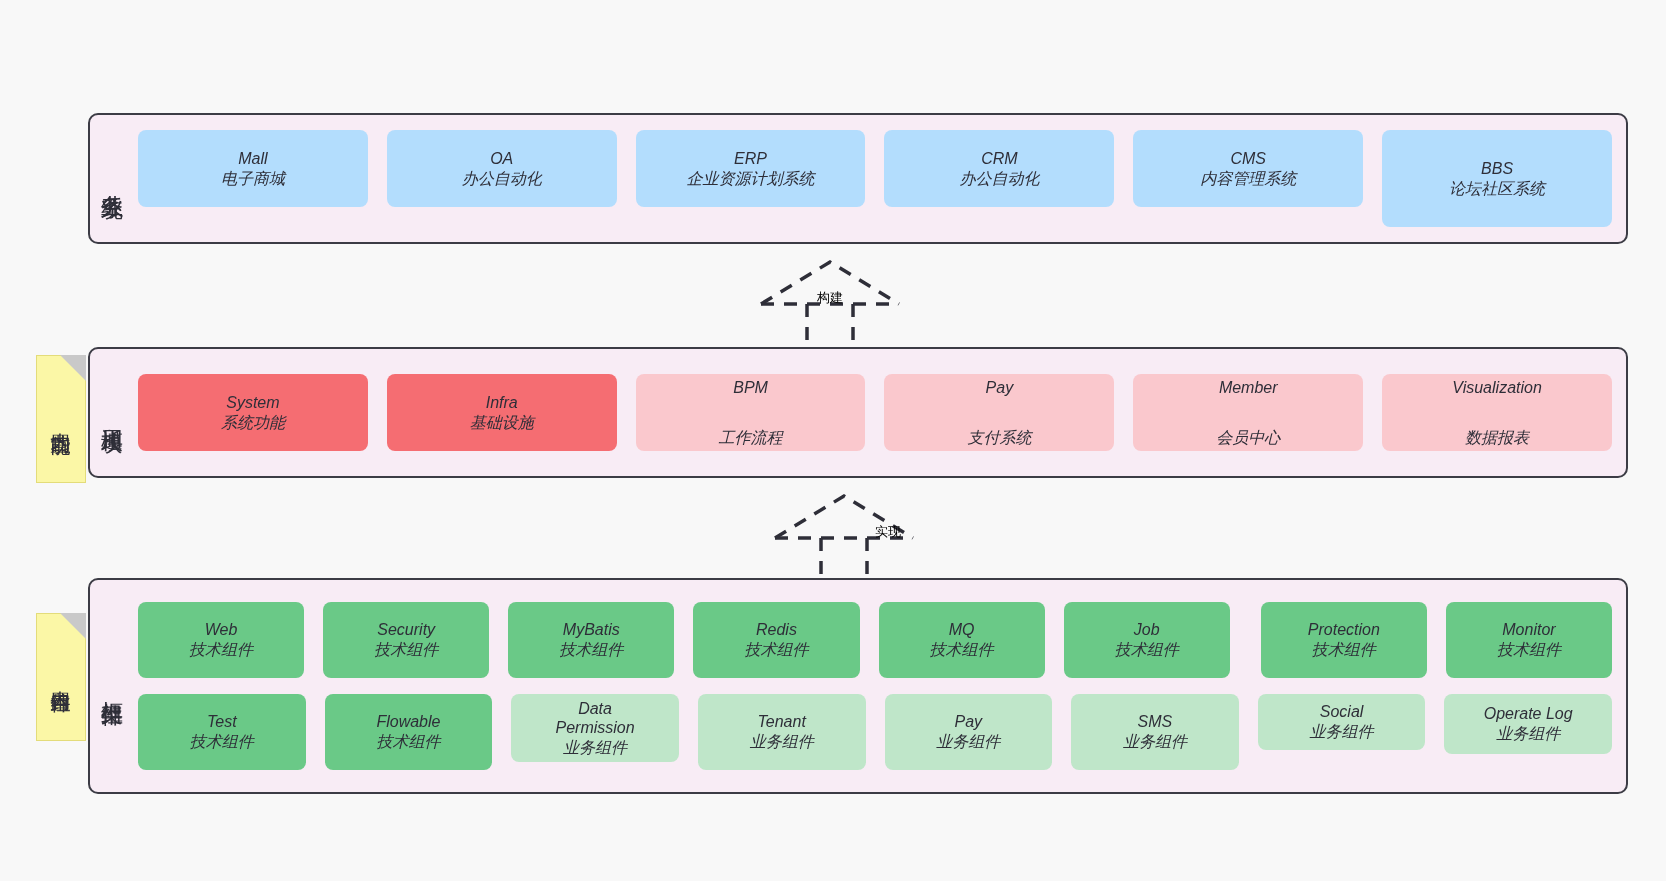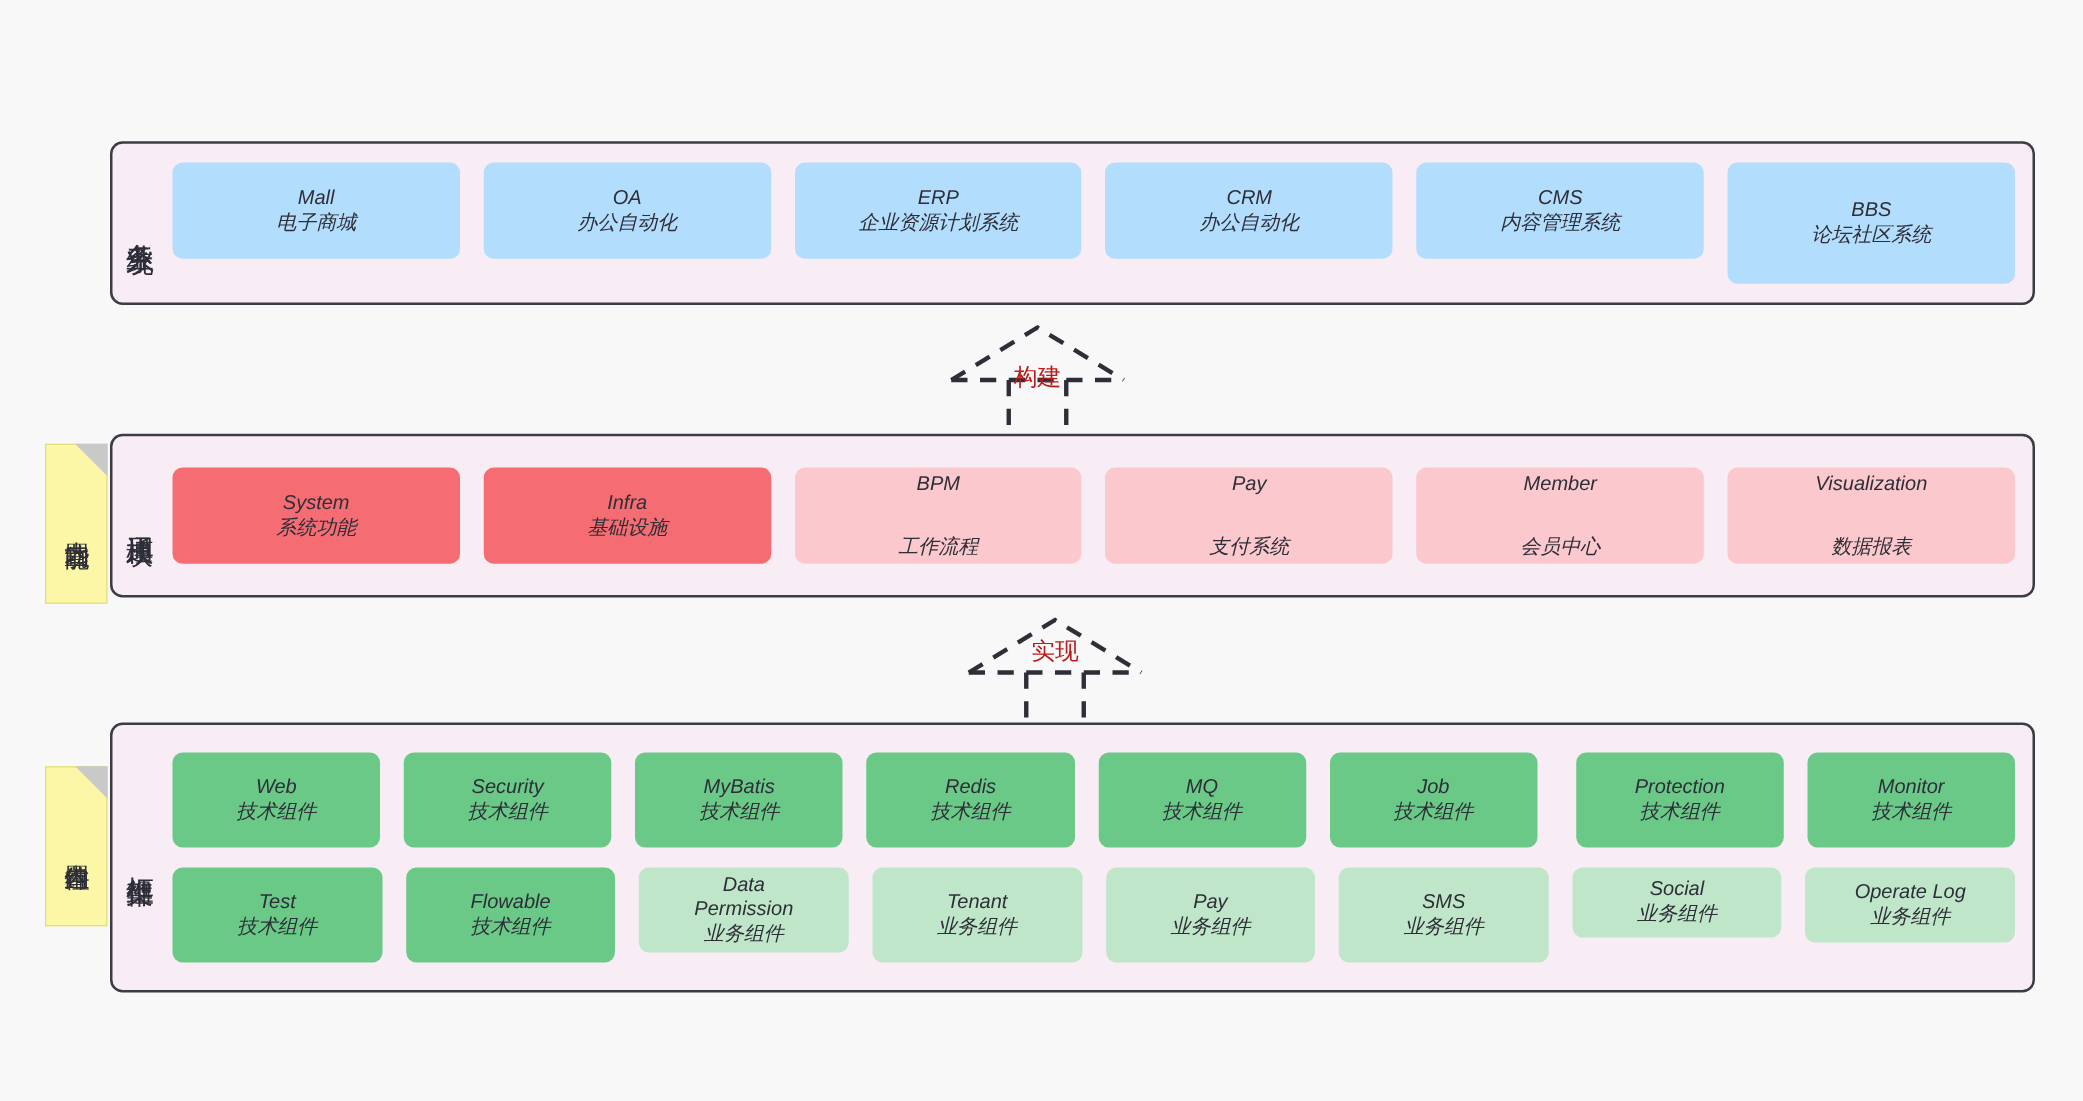--- a/index.html
+++ b/index.html
@@ -101,22 +101,22 @@
     border-left: 26px solid transparent;
   }
 
   
   .connector { position: absolute; }
   .connector svg { display: block; overflow: visible; }
   .connector .clabel {
     position: absolute;
     left: 50%;
     transform: translateX(-50%);
-    font-size: 19px;
-    color: #b91c1c;
+    font-size: 13px;
+    color: #000000;
     background: transparent;
     white-space: nowrap;
   }
 </style>
 </head>
 <body>
 
 <div id="canvas">
 
   <div class="layer" id="layer-0" style="left:88px; top:113px; width:1540px; height:131px;">
@@ -197,21 +197,21 @@
     </div>
   </div>
 
   <div class="connector" style="left:771px; top:492px; width:146px; height:86px;">
     <svg width="146" height="86" viewBox="0 0 146 86" aria-hidden="true">
       <path d="M 4 46 L 73 4 L 142 46" fill="none" stroke="#2e2e38" stroke-width="3.5" stroke-dasharray="13 10" stroke-linecap="butt"></path>
       <path d="M 4 46 L 142 46" fill="none" stroke="#2e2e38" stroke-width="3.5" stroke-dasharray="13 10" stroke-linecap="butt"></path>
       <path d="M 50 46 L 50 86" fill="none" stroke="#2e2e38" stroke-width="3.5" stroke-dasharray="13 10"></path>
       <path d="M 96 46 L 96 86" fill="none" stroke="#2e2e38" stroke-width="3.5" stroke-dasharray="13 10"></path>
     </svg>
-    <span class="clabel" style="top:16px;">实现</span>
+    <span class="clabel" style="top:31px;margin-left:44px;">实现</span>
   </div>
 
   <div class="note" style="left:36px; top:613px; width:50px; height:128px;">内置组件</div>
 
   <div class="layer" id="layer-2" style="left:88px; top:578px; width:1540px; height:216px;">
     <div class="layer-title">框架组件</div>
     <div class="layer-body">
 
       <div class="row">
         <div class="cell c-green" style="height:76px;">

